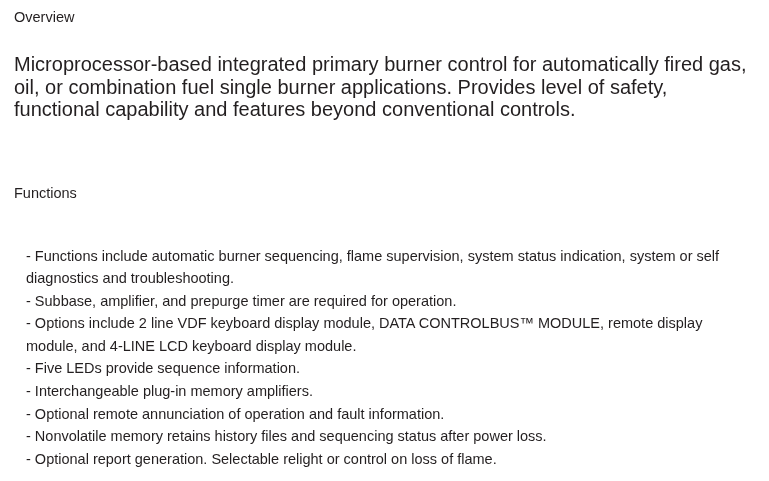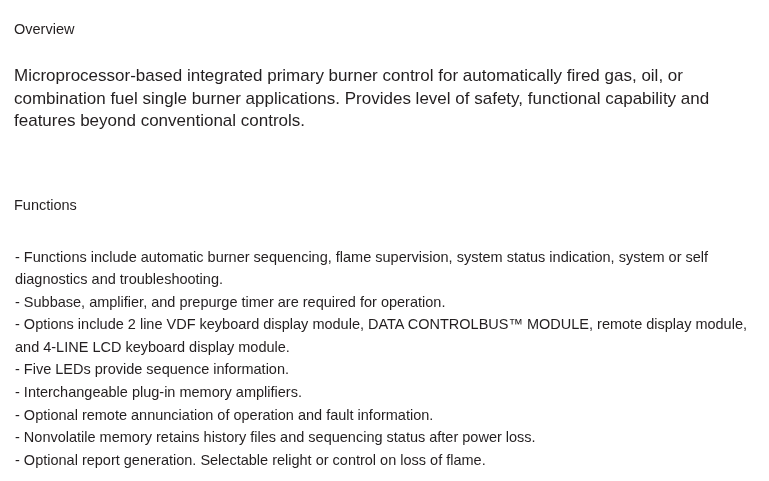--- a/index.html
+++ b/index.html
@@ -22,35 +22,35 @@
     padding: 6px 16px 0 14px;
   }
   .section-heading {
     font-size: 14.5px;
     line-height: 20px;
     color: #231f20;
     margin: 0;
     font-weight: normal;
   }
   .overview-heading {
-    margin-top: 13px;
+    margin-top: 1px;
   }
   .body-paragraph {
-    font-size: 17px;
+    font-size: 20px;
     line-height: 22.5px;
     color: #231f20;
     margin: 0;
     max-width: 742px;
   }
   .spacer-after-overview-heading { height: 26px; }
   .spacer-after-overview-body { height: 62px; }
   .spacer-after-features-heading { height: 30px; }
   .feature-list {
     list-style: none;
-    margin: 1px;
+    margin: 12px;
     padding: 0;
   }
   .feature-item {
     font-size: 14.5px;
     line-height: 22.6px;
     color: #231f20;
     white-space: normal;
     max-width: 745px;
   }
 </style>

